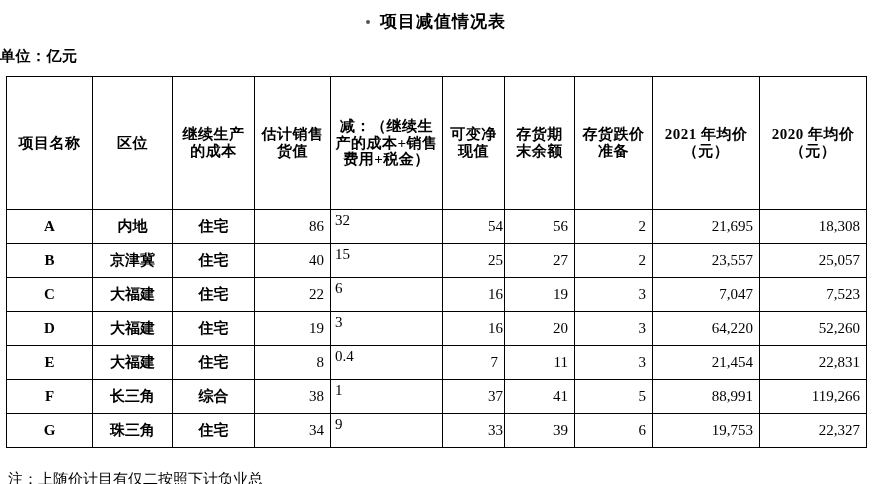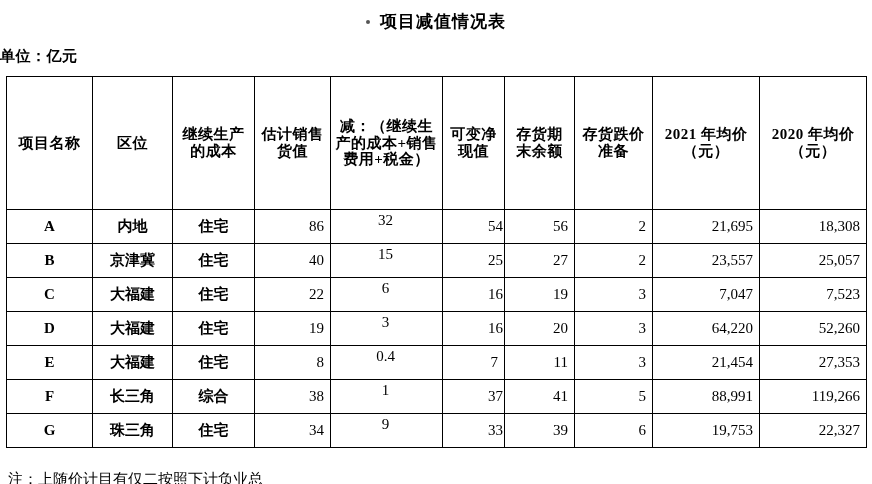--- a/index.html
+++ b/index.html
@@ -72,21 +72,21 @@
     text-align: center;
     font-weight: bold;
   }
   tbody td.num {
     text-align: right;
     padding-right: 6px;
     font-weight: normal;
     padding-left: 45px;
   }
   tbody td.num-top {
-    text-align: center;
+    text-align: left;
     padding-right: 6px;
     vertical-align: top;
     font-weight: normal;
   }
   .col-name { width: 86px; }
   .col-region { width: 80px; }
   .col-format { width: 82px; }
   .col-est { width: 76px; }
   .col-less { width: 112px; }
   .col-nrv { width: 62px; }
@@ -195,21 +195,21 @@
       <tr>
         <td>E</td>
         <td>大福建</td>
         <td>住宅</td>
         <td class="num">8</td>
         <td class="num-top">0.4</td>
         <td class="num">7</td>
         <td class="num">11</td>
         <td class="num">3</td>
         <td class="num">21,454</td>
-        <td class="num">27,353</td>
+        <td class="num">22,831</td>
       </tr>
       <tr>
         <td>F</td>
         <td>长三角</td>
         <td>综合</td>
         <td class="num">38</td>
         <td class="num-top">1</td>
         <td class="num">37</td>
         <td class="num">41</td>
         <td class="num">5</td>

